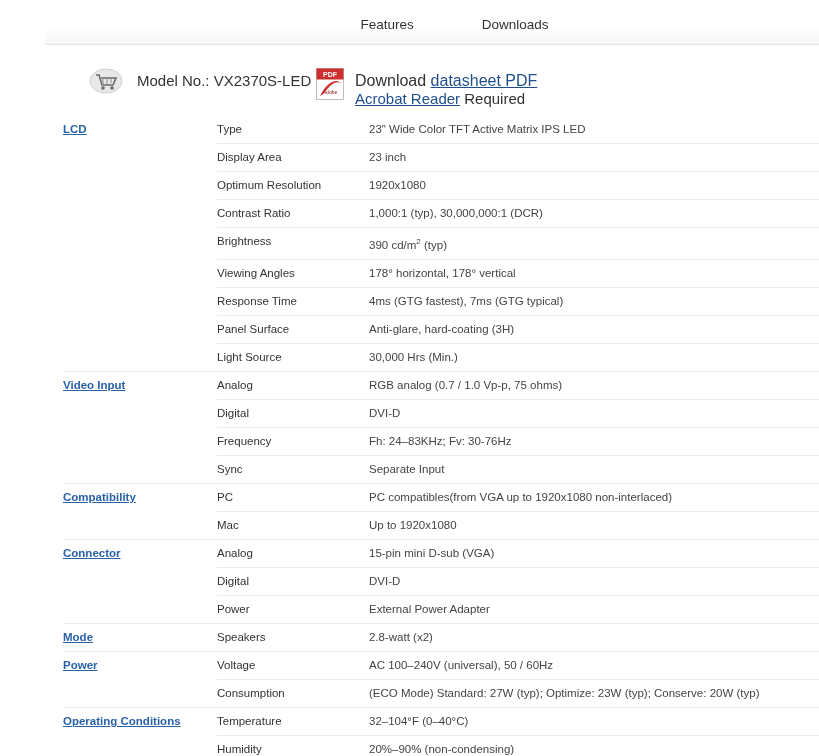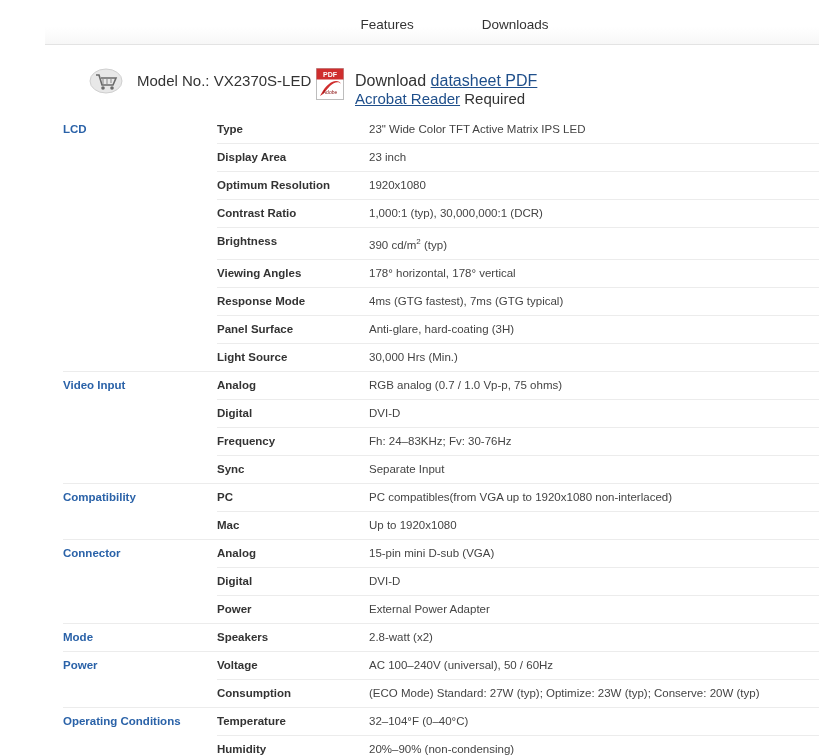--- a/index.html
+++ b/index.html
@@ -108,25 +108,26 @@
     font-size: 11.5px;
     line-height: 15px;
   }
   td.cat {
     width: 154px;
     padding-left: 20px;
     color: #2a62a8;
     font-weight: bold;
     border-bottom: 1px solid #ececec;
     white-space: nowrap;
+    text-decoration: underline;
   }
   td.label {
     width: 152px;
     color: #333;
-    font-weight: bold;
+    font-weight: normal;
   }
   td.value {
     color: #444;
     font-weight: normal;
   }
   sup { font-size: 8px; }
 </style>
 </head>
 <body>
 
@@ -191,21 +192,21 @@
         </tr>
         <tr>
           <td class="label">Brightness</td>
           <td class="value"><span>390 cd/m</span><sup>2</sup><span> (typ)</span></td>
         </tr>
         <tr>
           <td class="label">Viewing Angles</td>
           <td class="value">178° horizontal, 178° vertical</td>
         </tr>
         <tr>
-          <td class="label">Response Mode</td>
+          <td class="label">Response Time</td>
           <td class="value">4ms (GTG fastest), 7ms (GTG typical)</td>
         </tr>
         <tr>
           <td class="label">Panel Surface</td>
           <td class="value">Anti-glare, hard-coating (3H)</td>
         </tr>
         <tr>
           <td class="label">Light Source</td>
           <td class="value">30,000 Hrs (Min.)</td>
         </tr>

